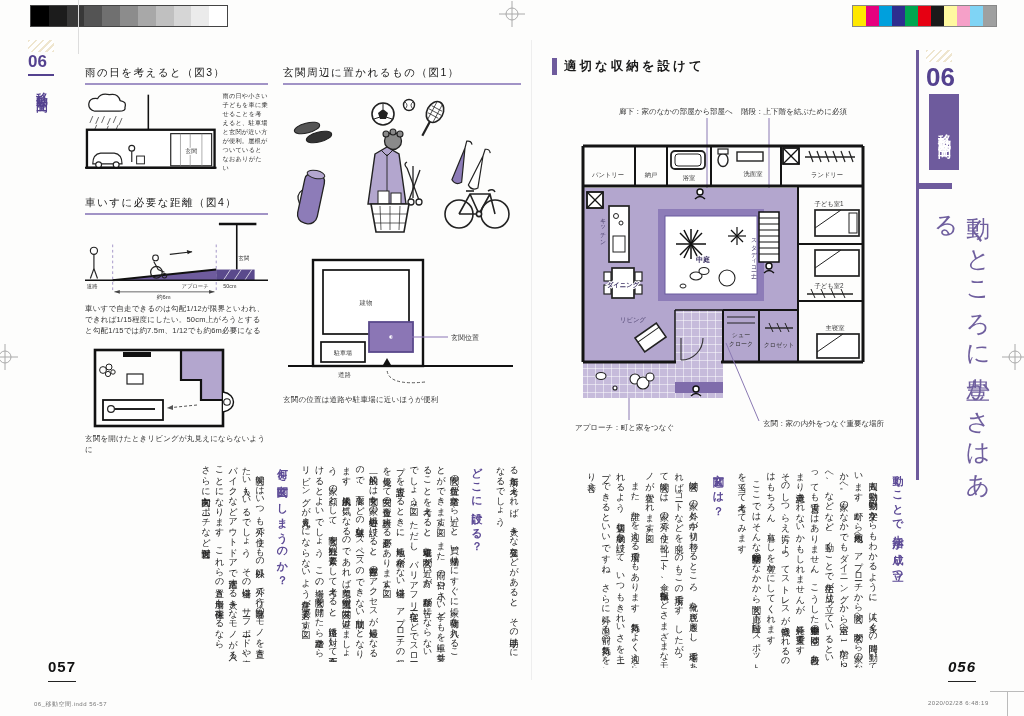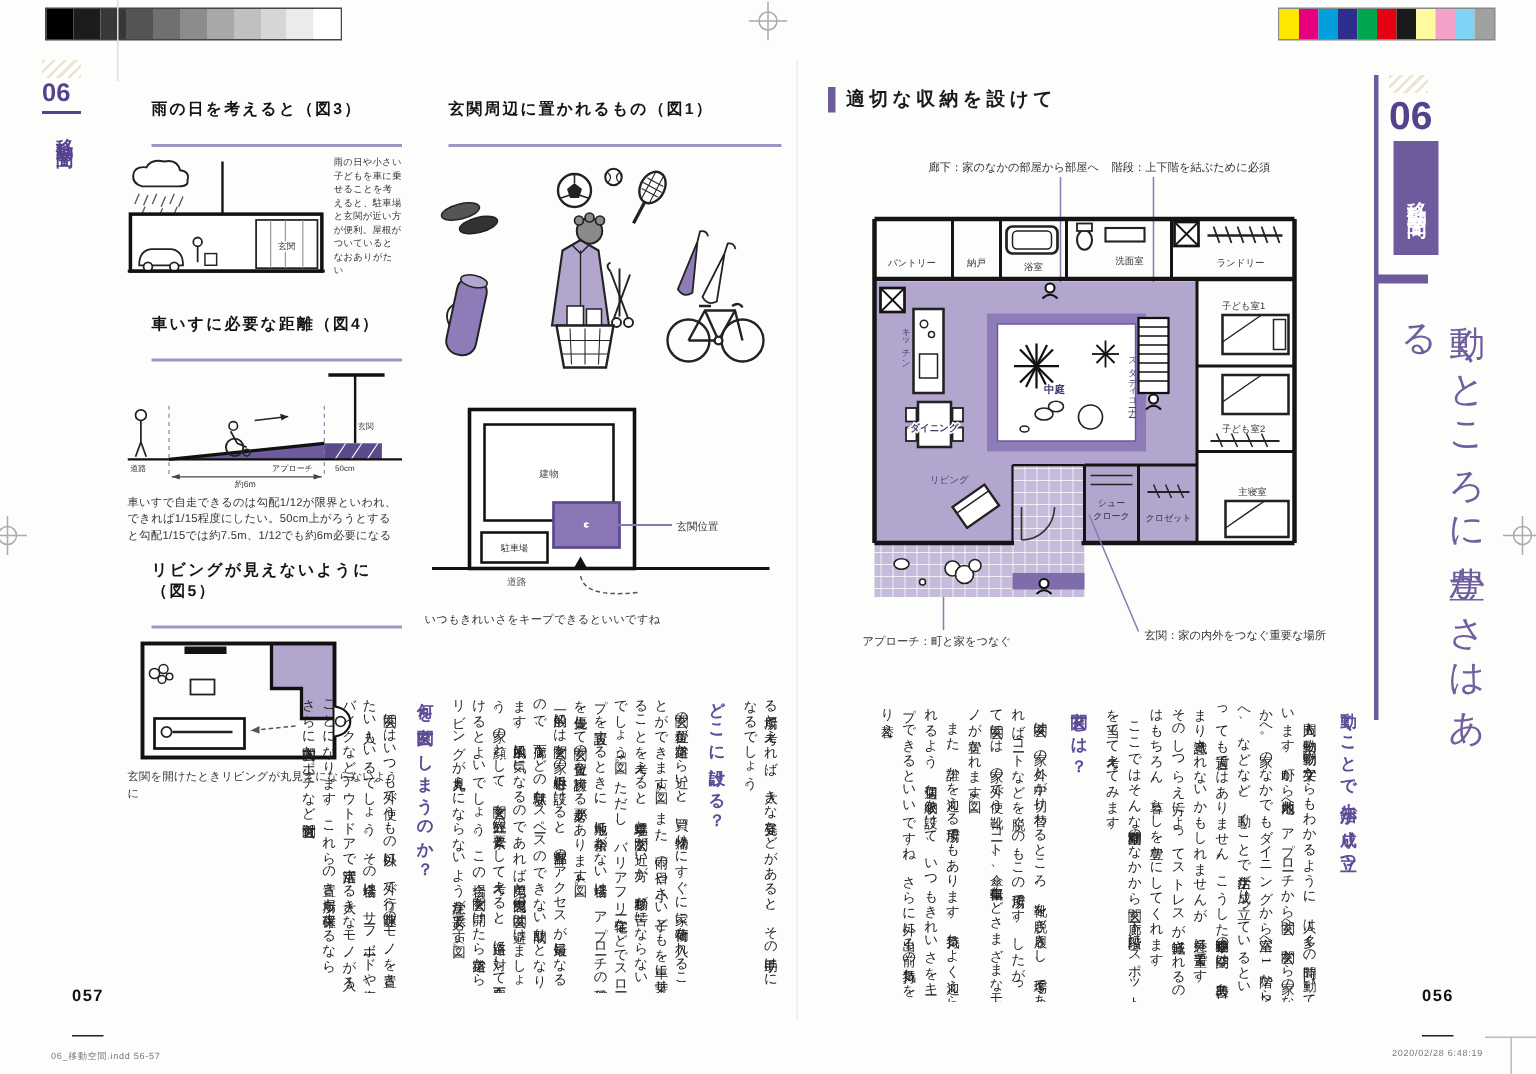--- a/index.html
+++ b/index.html
@@ -7,21 +7,21 @@
   .abs{position:absolute;}
   
   .graybar{left:30px;top:5px;width:196px;height:20px;display:flex;border:1px solid #444;}
   .colorbar{left:852px;top:5px;width:143px;height:20px;display:flex;border:1px solid #888;}
   .swatch{flex:1;height:100%;}
   .cross{stroke:#aaa;stroke-width:1;fill:none;}
   .cornermark{background:#bbb;}
   .faintline{background:#ddd;}
   .seam{left:531px;top:40px;width:1px;height:640px;background:#eee;}
   
-  .fig-title{font-size:10.5px;font-weight:bold;letter-spacing:1.5px;color:#141414;border-bottom:2.5px solid #a193c6;padding-bottom:16px;margin:0 0 7px 16px;}
+  .fig-title{font-size:10.5px;font-weight:normal;letter-spacing:1.5px;color:#141414;border-bottom:2.5px solid #a193c6;padding-bottom:3px;margin:0 0 7px 0;}
   .fig-caption{font-size:7.5px;line-height:1.45;color:#333;letter-spacing:.2px;margin-top:3px;}
   .fig-caption.tiny{font-size:6.2px;}
   .col{position:absolute;}
   #col1{left:85px;top:66px;width:183px;}
   #col2{left:283px;top:66px;width:238px;}
   .figblock{margin-bottom:10px;}
   .fig3row{display:flex;gap:6px;align-items:flex-start;}
   svg{font-family:"Liberation Sans",sans-serif;display:block;}
   .outline-label{paint-order:stroke;stroke:#fff;stroke-width:2px;}
   
@@ -41,21 +41,21 @@
   .hbar{width:5px;height:17px;background:#6e5b9d;}
   .rp-header span{font-size:12.5px;font-weight:bold;letter-spacing:3px;color:#1a1a1a;}
   
   .rp-sidebar{left:916px;top:50px;height:430px;border-left:3px solid #6e5b9d;padding-left:7px;width:54px;}
   .rp-num{font-size:26px;font-weight:800;color:#54428f;line-height:1;margin-top:2px;}
   .rp-chapterbox{width:30px;height:76px;background:#6e5b9d;margin:4px 0 0 3px;display:flex;justify-content:center;align-items:center;}
   .rp-chapterbox span{writing-mode:vertical-rl;color:#fff;font-size:13px;font-weight:bold;letter-spacing:4px;}
   .dash{width:36px;height:6px;background:#6e5b9d;margin:13px 0 9px -10px;}
   .big-title{writing-mode:vertical-rl;font-size:24px;color:#6f5f9e;font-family:"DejaVu Serif",serif;letter-spacing:4px;height:300px;margin-left:4px;}
   
-  .pagenum{font-size:11px;font-weight:bold;letter-spacing:1px;color:#111;border-bottom:1.5px solid #222;padding-bottom:20px;}
+  .pagenum{font-size:15px;font-weight:bold;letter-spacing:1px;color:#111;border-bottom:1.5px solid #222;padding-bottom:6px;}
   .slug{font-size:6px;color:#777;letter-spacing:.5px;}
 </style>
 </head>
 <body>
 
 <div class="abs graybar">
     <div class="swatch" style="background: rgb(0, 0, 0);"></div>
     <div class="swatch" style="background: rgb(28, 28, 28);"></div>
     <div class="swatch" style="background: rgb(56, 56, 56);"></div>
     <div class="swatch" style="background: rgb(84, 84, 84);"></div>
@@ -173,21 +173,20 @@
       <polygon points="145,78 139,76 139,80" fill="#444"></polygon>
       <text x="88" y="86" font-size="6.5" text-anchor="middle" fill="#333">約6m</text>
       <text x="2" y="74" font-size="6" fill="#333">道路</text>
       <text x="108" y="74" font-size="6" fill="#333">アプローチ</text>
       <text x="155" y="74" font-size="6" fill="#333">50cm</text>
     </svg>
     <div class="fig-caption">車いすで自走できるのは勾配1/12が限界といわれ、できれば1/15程度にしたい。50cm上がろうとすると勾配1/15では約7.5m、1/12でも約6m必要になる</div>
   </div>
 
   <div class="figblock">
-    <div class="fig-title">リビングが見えないように（図5）</div>
     <svg width="150" height="84" viewBox="0 0 150 82">
       <polygon points="96,2 138,2 138,52 116,52 116,32 96,32" fill="#b3a6ce"></polygon>
       <rect x="10" y="2" width="128" height="76" fill="none" stroke="#111" stroke-width="2.6"></rect>
       <path d="M96 2 V32 H116 V52 H138" fill="none" stroke="#111" stroke-width="2.2"></path>
       <path d="M138 44 C152 46 152 62 138 64" fill="#fff" stroke="#111" stroke-width="1.4"></path>
       <circle cx="142" cy="54" r="3.3" fill="none" stroke="#222" stroke-width="1.1"></circle>
       <rect x="38" y="4" width="28" height="5" fill="#111"></rect>
       <g stroke="#222" stroke-width="1" fill="none">
         <circle cx="18" cy="22" r="3.4"></circle>
           <circle cx="24" cy="19" r="3"></circle>
@@ -284,21 +283,21 @@
       <rect x="86" y="68" width="44" height="30" fill="#8b76b5" stroke="#5a4a8c" stroke-width="1.8"></rect>
       <circle cx="108" cy="83" r="1.8" fill="#fff"></circle>
       <line x1="108" y1="83" x2="165" y2="83" stroke="#8b76b5" stroke-width="1.2"></line>
       <text x="168" y="86" font-size="7" fill="#333">玄関位置</text>
       <rect x="38" y="88" width="44" height="20" fill="#fff" stroke="#111" stroke-width="1.7"></rect>
       <text x="60" y="100.5" font-size="6" text-anchor="middle" fill="#333">駐車場</text>
       <polygon points="100,111 108,111 104,104" fill="#111"></polygon>
       <path d="M142 128 Q104 132 104 115" fill="none" stroke="#555" stroke-width="1" stroke-dasharray="3,2"></path>
       <text x="55" y="123" font-size="6.5" fill="#555">道路</text>
     </svg>
-    <div class="fig-caption">いつもきれいさをキープできるといいですね</div>
+    <div class="fig-caption">玄関の位置は道路や駐車場に近いほうが便利</div>
   </div>
 </div>
 
 <div class="abs vbody" id="lbody">
     <p class="vp noindent">る場所と考えれば、大きな姿見などがあると、その手助けになるでしょう。</p>
     <h4 class="vhead">どこに設ける？</h4>
     <p class="vp">玄関の位置が道路から近いと、買い物帰りにすぐに家に荷物を入れることができます（図2）。また、雨の日や小さい子どもを車に乗せることを考えると、駐車場と玄関が近い方が、移動が苦にならないでしょう（図3）。ただし、バリアフリー住宅などでスロープを設置するときに、敷地に余裕がない場合は、アプローチの確保を優先して玄関の位置を検討する必要があります（図4）。</p>
     <p class="vp">一般的には玄関を家の中心付近に設けると、各部屋のアクセスが最短になるので、廊下などの無駄なスペースのできない間取りとなります。風水的に気になるのであれば鬼門と裏鬼門の玄関は避けましょう。家の顔として、玄関を外観の一要素として考えると、道路に対して正面を向けるとよいでしょう。この場合、玄関を開けたら道路からリビングが丸見えにならないよう注意が必要です（図5）。</p>
     <h4 class="vhead">何を玄関にしまうのか？</h4>
     <p class="vp">玄関にはいつも外で使うもの以外に、外で行う趣味のモノを置きたい人もいるでしょう。その場合は、サーフボードや自転車、バイクなどアウトドアで活躍する大きなモノが入ることになります。これらの置き場所も確保するなら、さらに玄関内かポーチなど玄関付近</p>
@@ -507,14 +506,14 @@
 <div class="abs rp-sidebar">
   <div class="hatch"></div>
   <div class="rp-num">06</div>
   <div class="rp-chapterbox">
     <span>移動空間</span>
   </div>
   <div class="dash"></div>
   <div class="big-title">動くところに豊かさはある</div>
 </div>
 
-<div class="abs pagenum" style="left:948px;top:658px;">056</div>
+<div class="abs pagenum" style="left:948px;top:658px;font-style:italic;">056</div>
 <div class="abs slug" style="left:928px;top:700px;">2020/02/28   6:48:19</div>
 
 </body></html>

